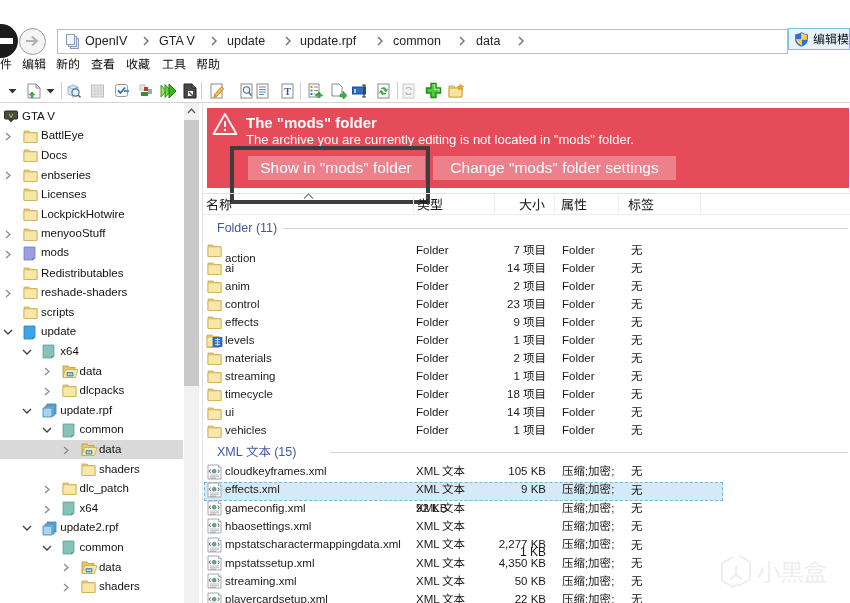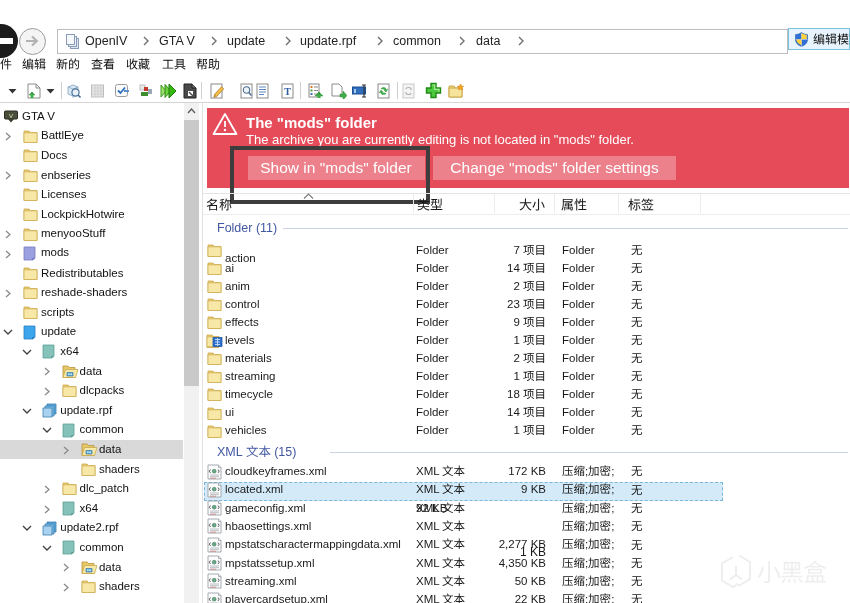--- a/index.html
+++ b/index.html
@@ -682,21 +682,21 @@
 <path d="M3.5 5.5l-1.2 1.7 1.2 1.7M11 5.5l1.2 1.7-1.2 1.7" stroke="#555" stroke-width="1" fill="none"></path>
 <circle cx="7.2" cy="7.2" r="1.9" fill="#6aa88a" stroke="#3f7a5c" stroke-width=".6"></circle>
 <path d="M3 11h9M3 12.7h9" stroke="#9aa0a8" stroke-width=".7"></path>
 <path d="M3 14.2h6" stroke="#c86a6a" stroke-width=".7"></path>
     </svg></div>
 <div class="a txt" style="left:225px;top:465.0px;font-size:11.5px">cloudkeyframes.xml</div>
 <div class="a txt" style="left:416px;top:465.0px;font-size:11.5px">XML <svg style="width:23.0px;height:11.5px;vertical-align:-1.38px" viewBox="0 0 2000 1000" fill="#1a1a1a">
       <use href="#u6587" x="0"></use>
       <use href="#u672c" x="1000"></use>
     </svg></div>
-<div class="a txt" style="left:416px;top:465.0px;font-size:11.5px;width:130px;text-align:right">172 KB</div>
+<div class="a txt" style="left:416px;top:465.0px;font-size:11.5px;width:130px;text-align:right">105 KB</div>
 <div class="a txt" style="left:562px;top:465.0px;font-size:11.5px"><svg style="width:23.0px;height:11.5px;vertical-align:-1.38px" viewBox="0 0 2000 1000" fill="#1a1a1a">
       <use href="#u538b" x="0"></use>
       <use href="#u7f29" x="1000"></use>
     </svg>;<svg style="width:23.0px;height:11.5px;vertical-align:-1.38px" viewBox="0 0 2000 1000" fill="#1a1a1a">
       <use href="#u52a0" x="0"></use>
       <use href="#u5bc6" x="1000"></use>
     </svg>;</div>
 <div class="a" style="left:631px;top:465.3px">
     <svg style="width:11.5px;height:11.5px;display:block" viewBox="0 0 1000 1000" fill="#1a1a1a">
       <use href="#u65e0" x="0"></use>
@@ -704,21 +704,21 @@
   </div>
 <div class="a" style="left:203.5px;top:482px;width:519px;height:18.6px;background:#d4eaf8;border:1px dashed #79b6da"></div>
 <div class="a" style="left:207px;top:481.8px"><svg width="15" height="16" viewBox="0 0 15 16">
 <path d="M1 1h10.5l2.5 2.5V15H1z" fill="#fdfdfd" stroke="#9aa0a8" stroke-width=".9"></path>
 <path d="M11.5 1v2.5H14" fill="#e8eaec" stroke="#9aa0a8" stroke-width=".8"></path>
 <path d="M3.5 5.5l-1.2 1.7 1.2 1.7M11 5.5l1.2 1.7-1.2 1.7" stroke="#555" stroke-width="1" fill="none"></path>
 <circle cx="7.2" cy="7.2" r="1.9" fill="#6aa88a" stroke="#3f7a5c" stroke-width=".6"></circle>
 <path d="M3 11h9M3 12.7h9" stroke="#9aa0a8" stroke-width=".7"></path>
 <path d="M3 14.2h6" stroke="#c86a6a" stroke-width=".7"></path>
     </svg></div>
-<div class="a txt" style="left:225px;top:483.3px;font-size:11.5px">located.xml</div>
+<div class="a txt" style="left:225px;top:483.3px;font-size:11.5px">effects.xml</div>
 <div class="a txt" style="left:416px;top:483.3px;font-size:11.5px">XML <svg style="width:23.0px;height:11.5px;vertical-align:-1.38px" viewBox="0 0 2000 1000" fill="#1a1a1a">
       <use href="#u6587" x="0"></use>
       <use href="#u672c" x="1000"></use>
     </svg></div>
 <div class="a txt" style="left:416px;top:483.3px;font-size:11.5px;width:130px;text-align:right">9 KB</div>
 <div class="a txt" style="left:562px;top:483.3px;font-size:11.5px"><svg style="width:23.0px;height:11.5px;vertical-align:-1.38px" viewBox="0 0 2000 1000" fill="#1a1a1a">
       <use href="#u538b" x="0"></use>
       <use href="#u7f29" x="1000"></use>
     </svg>;<svg style="width:23.0px;height:11.5px;vertical-align:-1.38px" viewBox="0 0 2000 1000" fill="#1a1a1a">
       <use href="#u52a0" x="0"></use>

